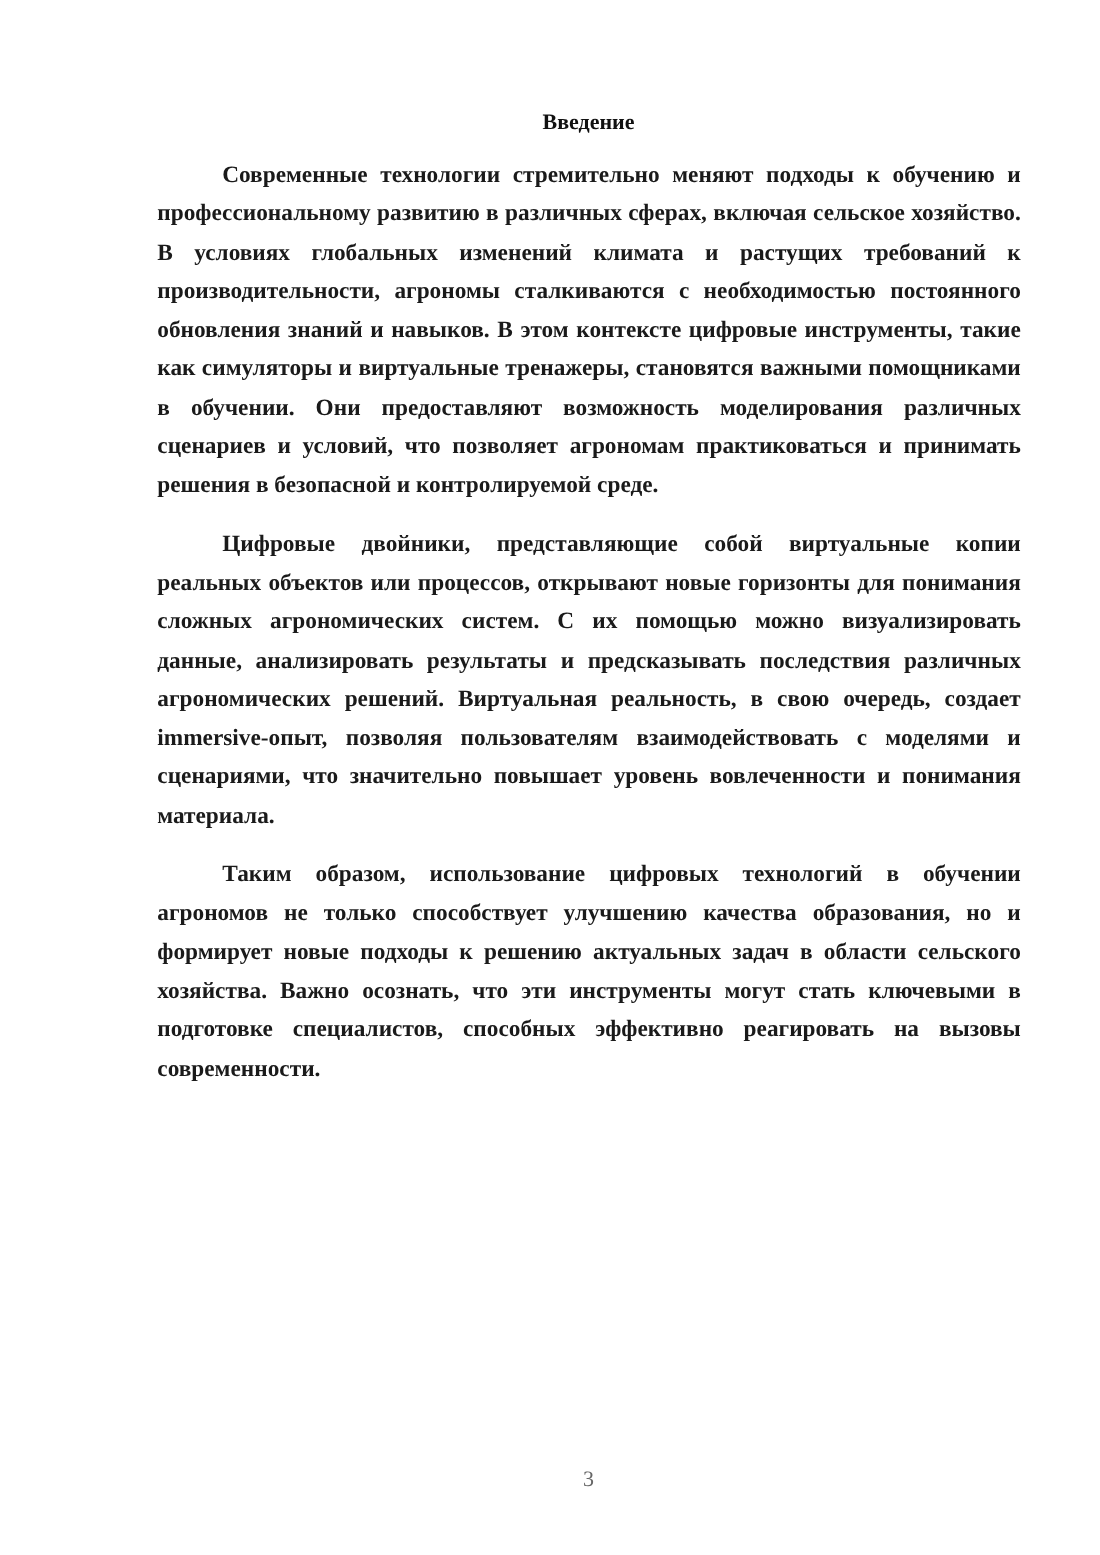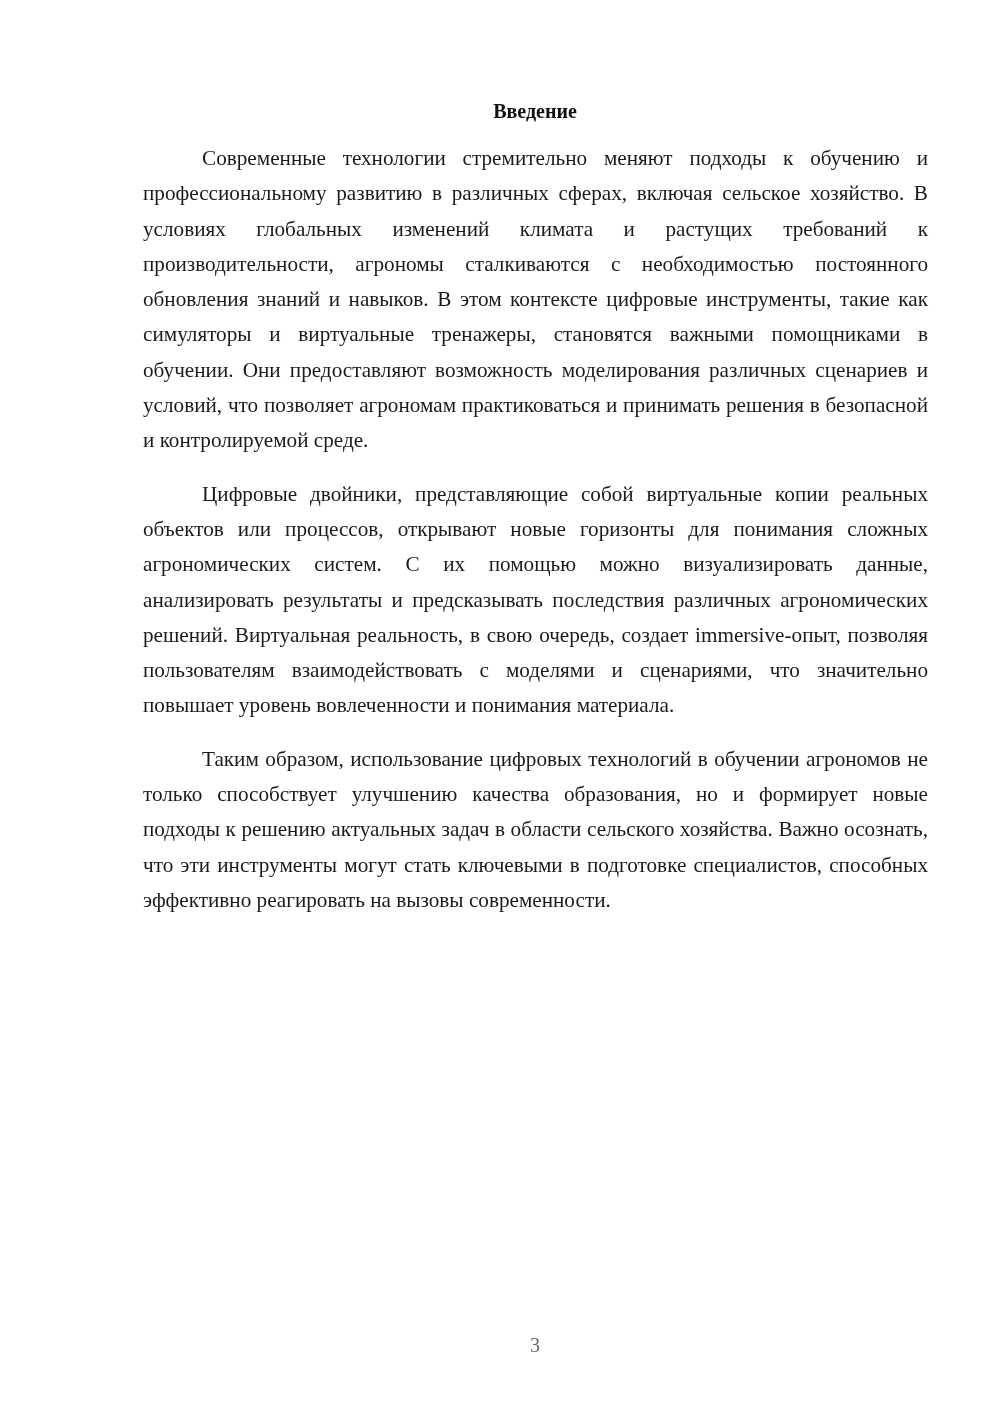--- a/index.html
+++ b/index.html
@@ -41,20 +41,21 @@
       width: 785px;
     }
     .para {
       margin: 0 0 18px 0;
       text-align: justify;
       text-indent: 59px;
       font-size: 21.2px;
       line-height: 35.3px;
       color: #1a1a1a;
       hyphens: none;
+      font-weight: bold;
     }
     .page-number {
       position: absolute;
       left: 0;
       width: 1070px;
       top: 1334px;
       text-align: center;
       font-size: 20px;
       color: #666;
     }

